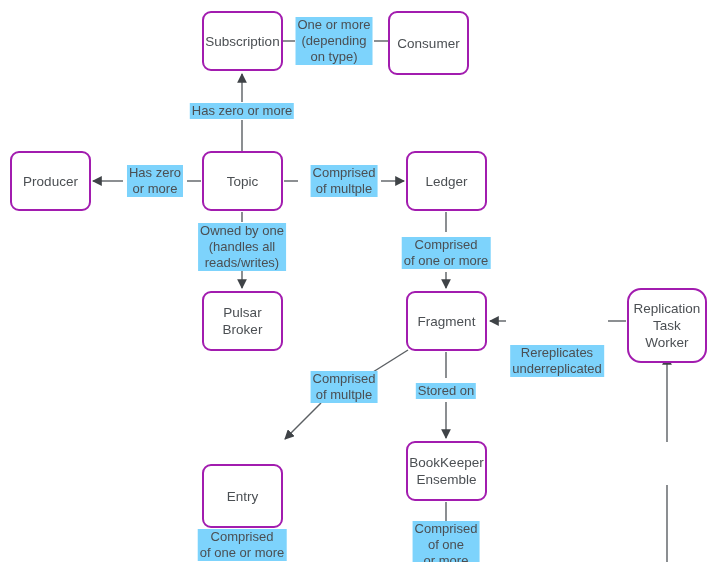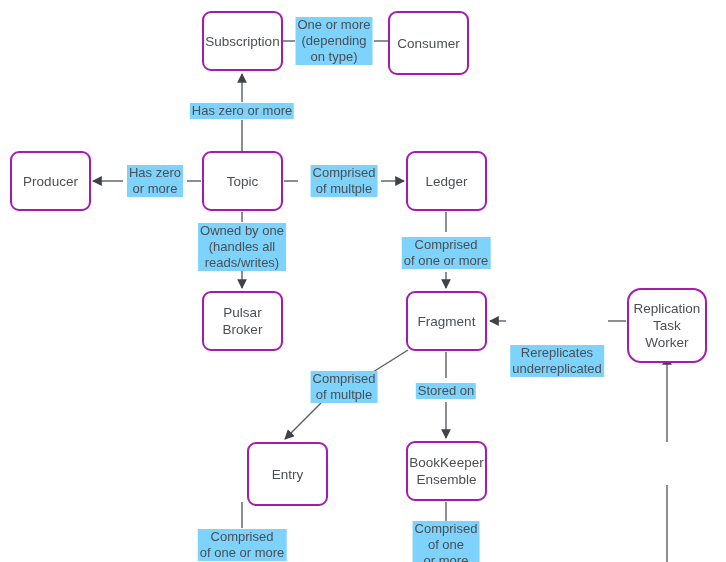--- a/index.html
+++ b/index.html
@@ -131,21 +131,21 @@
     <span>Pulsar
 Broker</span>
   </div>
 
   <div class="node" style="left:627px; top:288px; width:80px; height:75px;border-radius:14px;">
     <span>Replication
 Task
 Worker</span>
   </div>
 
-  <div class="node" style="left:202px; top:442px; width:81px; height:64px;margin-left:45px;">
+  <div class="node" style="left:202px; top:464px; width:81px; height:64px;">
     <span>Entry</span>
   </div>
 
   <div class="node" style="left:406px; top:441px; width:81px; height:60px;">
     <span>BookKeeper
 Ensemble</span>
   </div>
 
   <div class="edge-label" style="left:334px; top:41px;">One or more
 (depending

